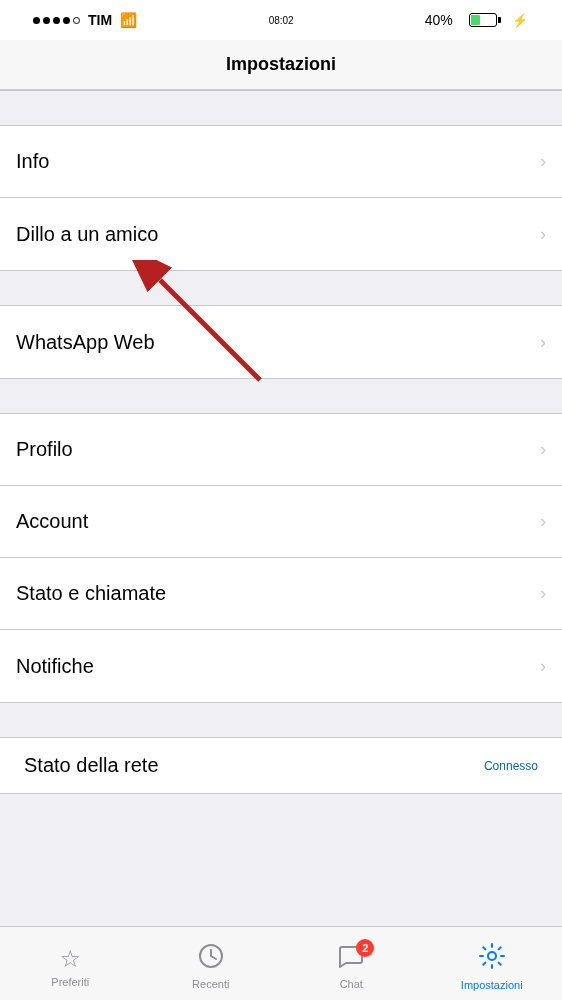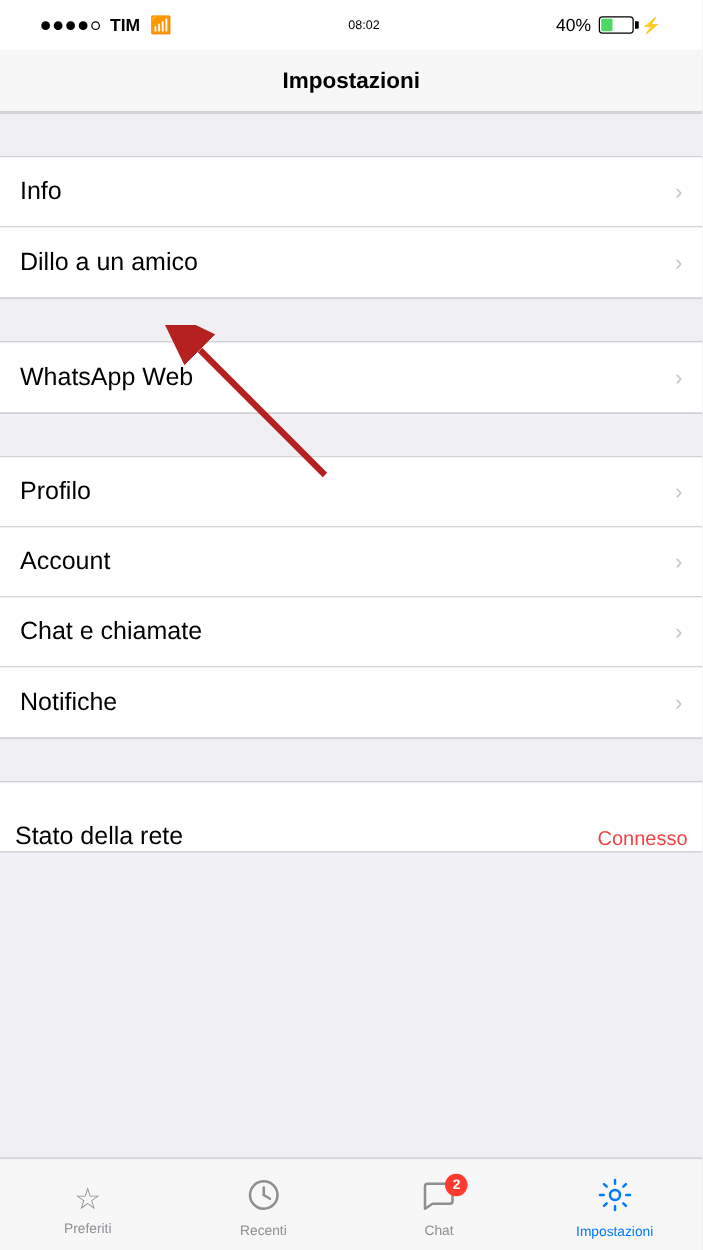--- a/index.html
+++ b/index.html
@@ -22,21 +22,21 @@
       justify-content: space-between;
       padding: 0 33px;
       font-size: 14px;
       font-weight: 600;
     }
     .status-left { display: flex; align-items: center; gap: 4px; }
     .status-dots { display: flex; gap: 3px; align-items: center; }
     .dot { width: 7px; height: 7px; border-radius: 50%; background: #000; }
     .dot.empty { background: none; border: 1.5px solid #000; }
     .status-center { font-size: 10px; font-weight: 500; }
-    .status-right { display: flex; align-items: center; gap: 6px; font-size: 14px; font-weight: 500; }
+    .status-right { display: flex; align-items: center; gap: 16px; font-size: 14px; font-weight: 500; }
     .battery {
       width: 28px; height: 14px; border: 1.5px solid #000; border-radius: 3px; position: relative;
       display: flex; align-items: center; padding: 1px;
     }
     .battery::after {
       content: '';
       position: absolute;
       right: -5px;
       top: 50%;
       transform: translateY(-50%);
@@ -70,21 +70,21 @@
       border-bottom: 1px solid #c8c7cc;
     }
 
     
     .list-section {
       background: #fff;
     }
 
     .list-item {
       background: #fff;
-      height: 56px;
+      height: 72px;
       display: flex;
       align-items: center;
       justify-content: space-between;
       padding: 0 16px;
       border-bottom: 1px solid #c8c7cc;
       cursor: pointer;
     }
     .list-item:last-child {
       border-bottom: none;
     }
@@ -103,32 +103,32 @@
       top: 260px;
       left: 130px;
       pointer-events: none;
     }
 
     
     .status-row {
       background: #fff;
       height: 56px;
       display: flex;
-      align-items: flex-end;
+      align-items: center;
       justify-content: space-between;
-      padding: 0 12px;
+      padding: 0 24px;
       border-bottom: 1px solid #c8c7cc;
     }
     .status-row-label {
       font-size: 20px;
       color: #000;
     }
     .status-connected {
-      font-size: 16px;
-      color: #ef4444;
+      font-size: 12px;
+      color: #0369a1;
       font-weight: 400;
     }
 
     
     .tab-bar {
       position: absolute;
       bottom: 0;
       width: 562px;
       height: 74px;
       background: #f7f7f7;
@@ -254,21 +254,21 @@
 <div class="list-section">
   <div class="list-item">
     <span class="list-item-label">Profilo</span>
     <span class="chevron">›</span>
   </div>
   <div class="list-item">
     <span class="list-item-label">Account</span>
     <span class="chevron">›</span>
   </div>
   <div class="list-item">
-    <span class="list-item-label">Chat e chiamate</span>
+    <span class="list-item-label">Stato e chiamate</span>
     <span class="chevron">›</span>
   </div>
   <div class="list-item">
     <span class="list-item-label">Notifiche</span>
     <span class="chevron">›</span>
   </div>
 </div>
 
 <div class="section-gap"></div>
 

